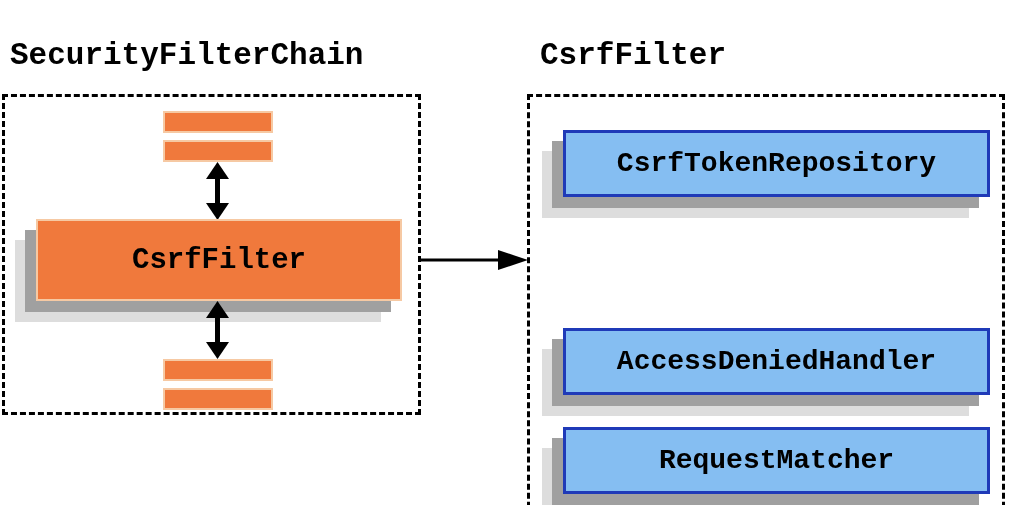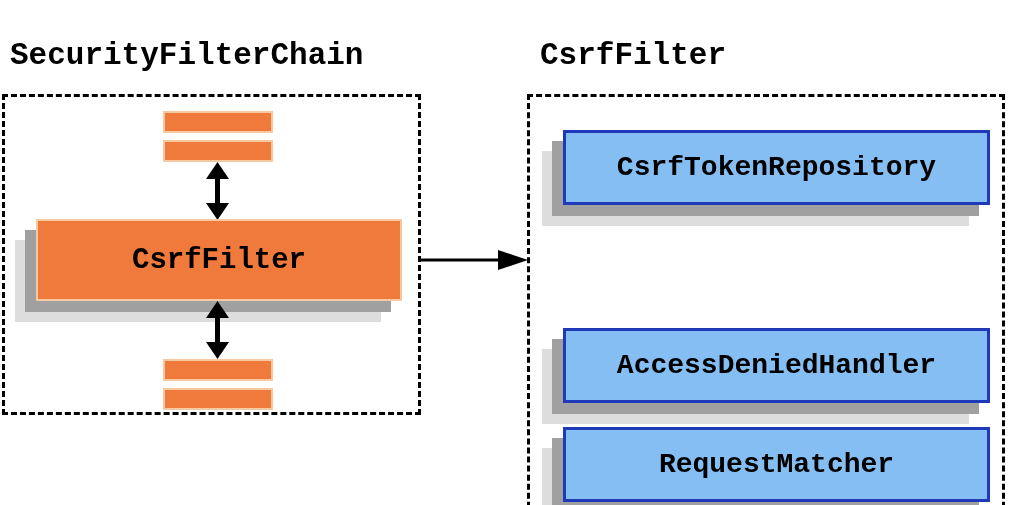--- a/index.html
+++ b/index.html
@@ -35,21 +35,21 @@
     position:absolute;
     background:var(--orange-fill);
     border:2px solid var(--orange-border);
     box-sizing:border-box;
     box-shadow:-11px 11px 0 var(--shadow-dark), -21px 21px 0 var(--shadow-light);
     display:flex; align-items:center; justify-content:center;
     font-size:29px;
   }
   .blue-box {
     position:absolute;
-    left:33px; width:427px; height:75px;
+    left:33px; width:427px; height:67px;
     background:var(--blue-fill);
     border:3px solid var(--blue-border);
     box-sizing:border-box;
     box-shadow:-11px 11px 0 var(--shadow-dark), -21px 21px 0 var(--shadow-light);
     display:flex; align-items:center; justify-content:center;
     font-size:28px;
   }
   .arrow-svg { position:absolute; display:block; color:var(--arrow); }
   .box-label { pointer-events:none; }
 </style>

